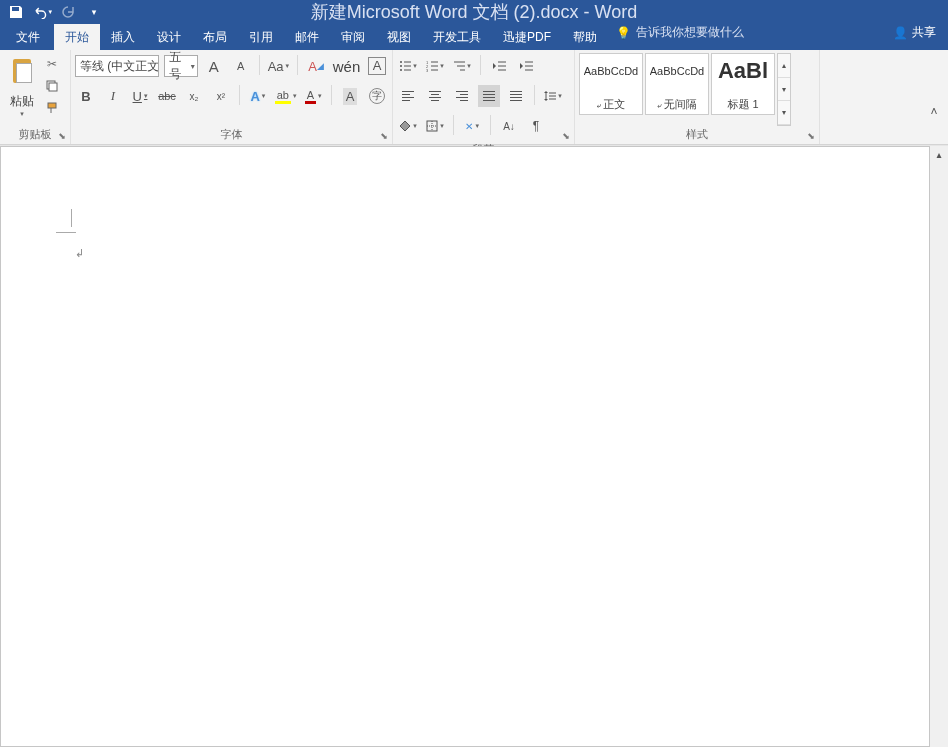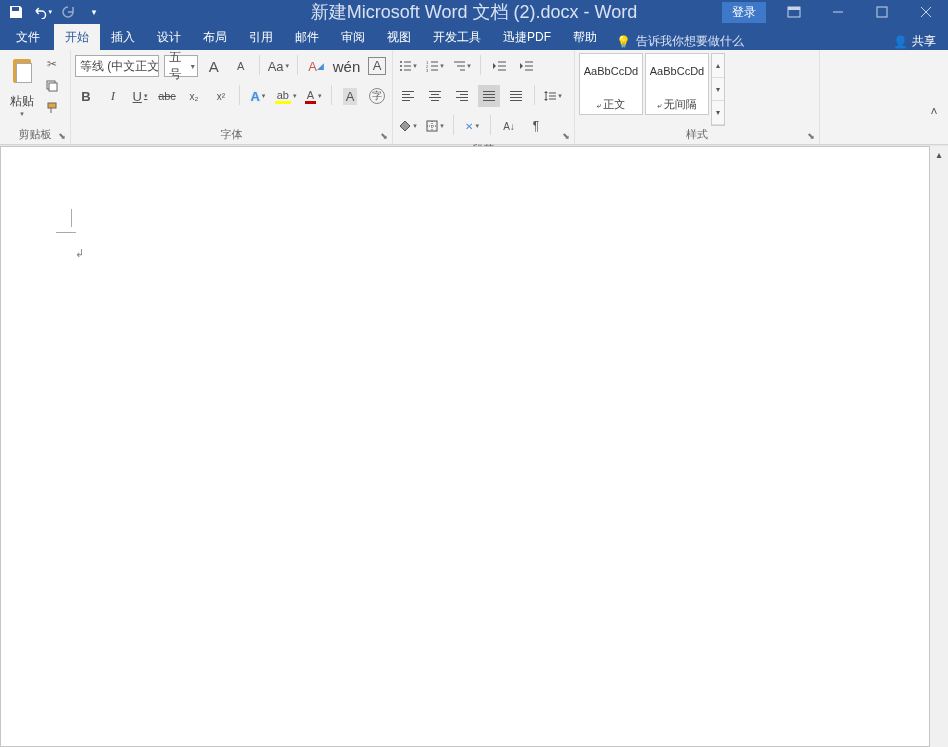--- a/index.html
+++ b/index.html
@@ -8,21 +8,21 @@
 
 .title-bar { height: 24px; background: #2b579a; display: flex; align-items: center; position: relative; }
 .qat { display: flex; align-items: center; gap: 6px; padding: 0 6px; }
 .qat-icon { width: 20px; height: 20px; display: flex; align-items: center; justify-content: center; color: #fff; cursor: pointer; }
 .title-text { position: absolute; left: 50%; transform: translateX(-50%); color: #d9e1f2; font-size: 18px; white-space: nowrap; }
 .title-right { margin-left: auto; display: flex; align-items: center; }
 .login-btn { background: #3e78c8; color: #fff; padding: 2px 10px; font-size: 12px; margin-right: 6px; cursor: pointer; }
 .win-btn { width: 44px; height: 24px; display: flex; align-items: center; justify-content: center; color: #c8d4ea; cursor: pointer; }
 
 
-.tabs { height: 26px; background: #2b579a; display: flex; align-items: flex-end; padding: 0 2px; }
+.tabs { height: 26px; background: #2b579a; display: flex; align-items: flex-start; padding: 0 2px; }
 .tab { color: #fff; padding: 0 11px; height: 26px; display: flex; align-items: center; font-size: 12px; cursor: pointer; }
 .tab.active { background: #f3f3f3; color: #2b579a; }
 .tab.file { padding: 0 14px; }
 .tell-me { display: flex; align-items: center; color: #d9e1f2; font-size: 12px; margin-left: 8px; cursor: text; }
 .tell-me-icon { margin-right: 5px; }
 .share-btn { margin-left: auto; margin-right: 10px; color: #fff; display: flex; align-items: center; cursor: pointer; }
 
 
 .ribbon { height: 95px; background: #f3f3f3; border-bottom: 1px solid #d4d4d4; display: flex; }
 .group { border-right: 1px solid #e1e1e1; display: flex; flex-direction: column; padding: 3px 4px 0 4px; position: relative; }
@@ -119,44 +119,20 @@
         <span style="font-size:7px;color:#fff;margin-left:1px">▾</span>
       </div>
     <div class="qat-icon" style="opacity:.5">
         <svg width="14" height="14" viewBox="0 0 14 14">
           <path fill="none" stroke="#fff" stroke-width="1.5" d="M7 2a5 5 0 1 0 5 5M12 2v5h-5"></path>
         </svg>
       </div>
     <div class="qat-icon" style="font-size:9px">▾</div>
   </div>
   <div class="title-text">新建Microsoft Word 文档 (2).docx  -  Word</div>
-  <div class="title-right">
-    <div class="login-btn">登录</div>
-    <div class="win-btn">
-        <svg width="14" height="12" viewBox="0 0 14 12">
-          <rect x="1" y="1" width="12" height="10" fill="none" stroke="#c8d4ea"></rect>
-          <rect x="1" y="1" width="12" height="3" fill="#c8d4ea"></rect>
-        </svg>
-      </div>
-    <div class="win-btn">
-        <svg width="12" height="12" viewBox="0 0 12 12">
-          <line x1="1" y1="6" x2="11" y2="6" stroke="#c8d4ea" stroke-width="1"></line>
-        </svg>
-      </div>
-    <div class="win-btn">
-        <svg width="12" height="12" viewBox="0 0 12 12">
-          <rect x="1" y="1" width="10" height="10" fill="none" stroke="#c8d4ea"></rect>
-        </svg>
-      </div>
-    <div class="win-btn">
-        <svg width="12" height="12" viewBox="0 0 12 12">
-          <path stroke="#c8d4ea" stroke-width="1" d="M1 1l10 10M11 1L1 11"></path>
-        </svg>
-      </div>
-  </div>
 </div>
 
 <div class="tabs">
   <div class="tab file">文件</div>
   <div class="tab active">开始</div>
   <div class="tab">插入</div>
   <div class="tab">设计</div>
   <div class="tab">布局</div>
   <div class="tab">引用</div>
   <div class="tab">邮件</div>
@@ -399,20 +375,24 @@
     <div class="group-content">
       <div class="style-gallery">
         <div class="style-item">
           <div class="style-preview">AaBbCcDd</div>
           <div class="style-name"><span style="font-size:8px">⤶ </span><span>正文</span></div>
         </div>
         <div class="style-item">
           <div class="style-preview">AaBbCcDd</div>
           <div class="style-name"><span style="font-size:8px">⤶ </span><span>无间隔</span></div>
         </div>
+        <div class="style-item">
+          <div class="style-preview big">AaBl</div>
+          <div class="style-name">标题 1</div>
+        </div>
         <div class="gallery-scroll">
           <div>▴</div>
           <div>▾</div>
           <div>▾</div>
         </div>
       </div>
     </div>
     <div class="group-label">样式</div>
     <div class="launcher">⬊</div>
   </div>

